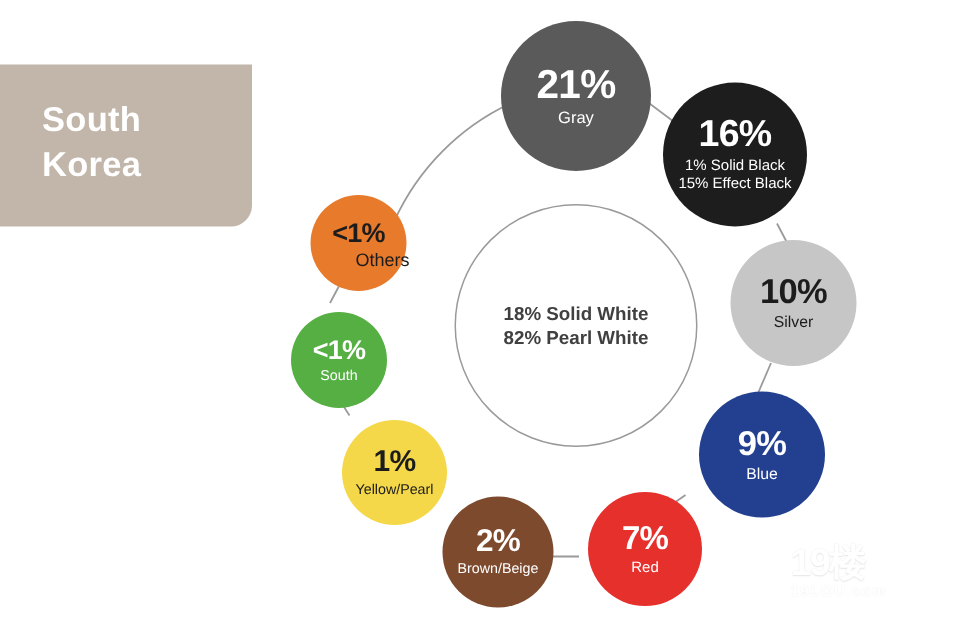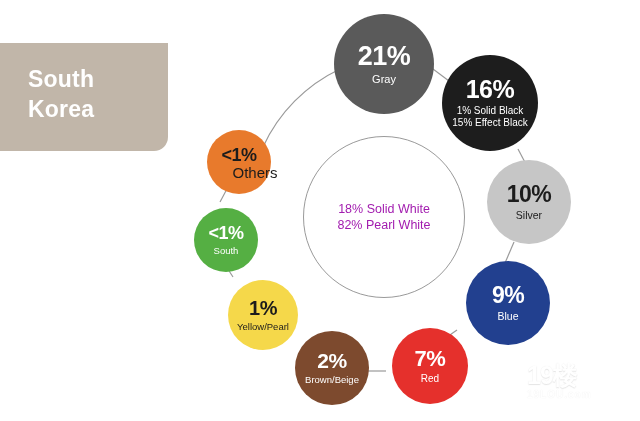--- a/index.html
+++ b/index.html
@@ -65,23 +65,24 @@
   }
   #center-hub .hub-value {
     font-size: 42px;
     font-weight: bold;
     color: #1c1c1c;
     line-height: 44px;
     letter-spacing: -0.5px;
   }
   #center-hub .hub-sub {
     font-size: 12.5px;
-    color: #a21caf;
+    color: #404040;
     line-height: 16px;
     text-align: right;
+    font-weight: bold;
   }
 
   
   .bubble {
     position: absolute;
     border-radius: 50%;
     display: flex;
     flex-direction: column;
     align-items: center;
     justify-content: center;
@@ -201,21 +202,21 @@
         </div>
       </div>
       <div class="bubble" style="left: 194px; top: 208px; width: 64px; height: 64px; background: rgb(85, 175, 67); color: rgb(255, 255, 255);">
         <div class="b-value" style="font-size: 18px;">&lt;1%</div>
         <div class="b-label" style="font-size: 9.5px;">
           <span class="sub-line">South</span>
         </div>
       </div>
       <div class="bubble" style="left: 207px; top: 130px; width: 64px; height: 64px; background: rgb(232, 122, 44); color: rgb(28, 28, 28);">
         <div class="b-value" style="font-size: 18px;">&lt;1%</div>
-        <div class="b-label" style="font-size: 15px; margin-left: 32px;">
+        <div class="b-label" style="font-size: 12px; margin-left: 32px;">
           <span class="sub-line">Others</span>
         </div>
       </div>
     </div>
 
   <div id="watermark">
     <div class="wm-main">19楼</div>
     <div class="wm-sub">19LOU.com</div>
   </div>
 

